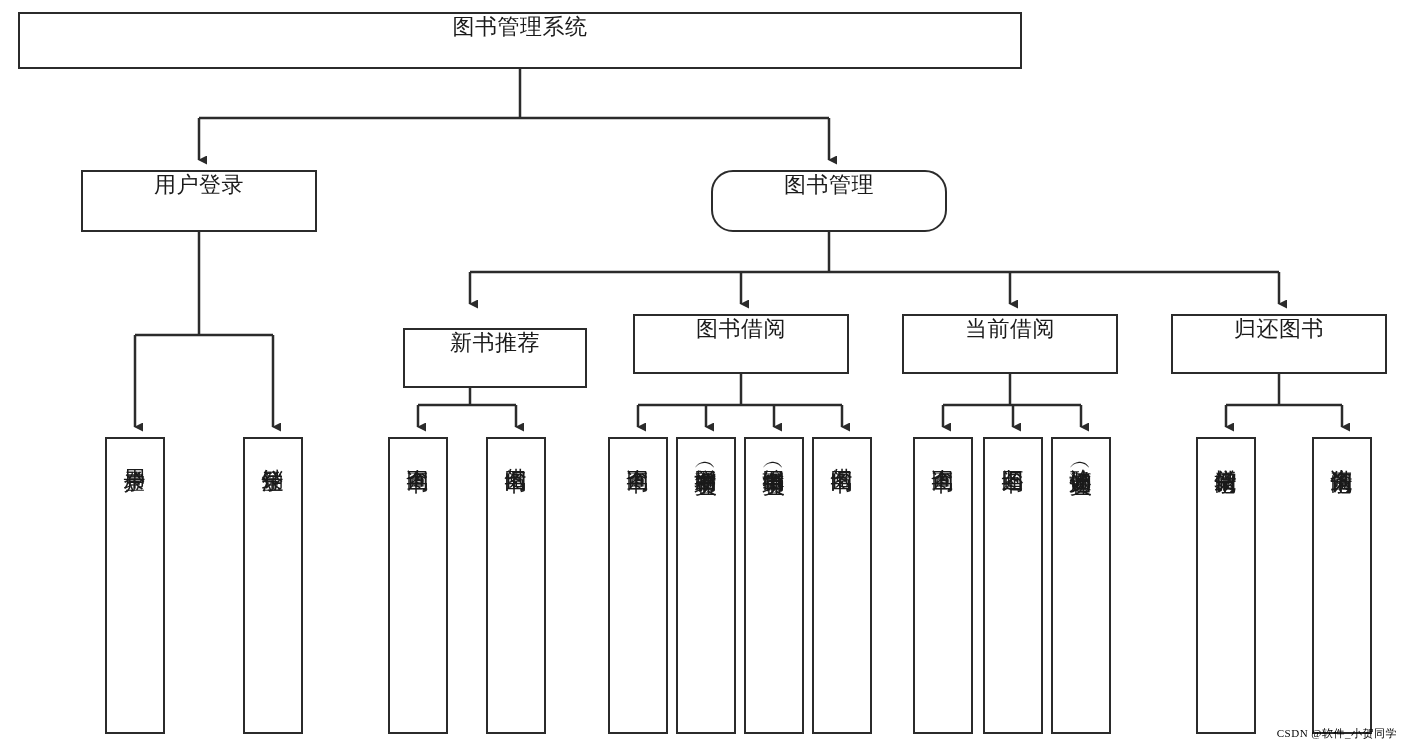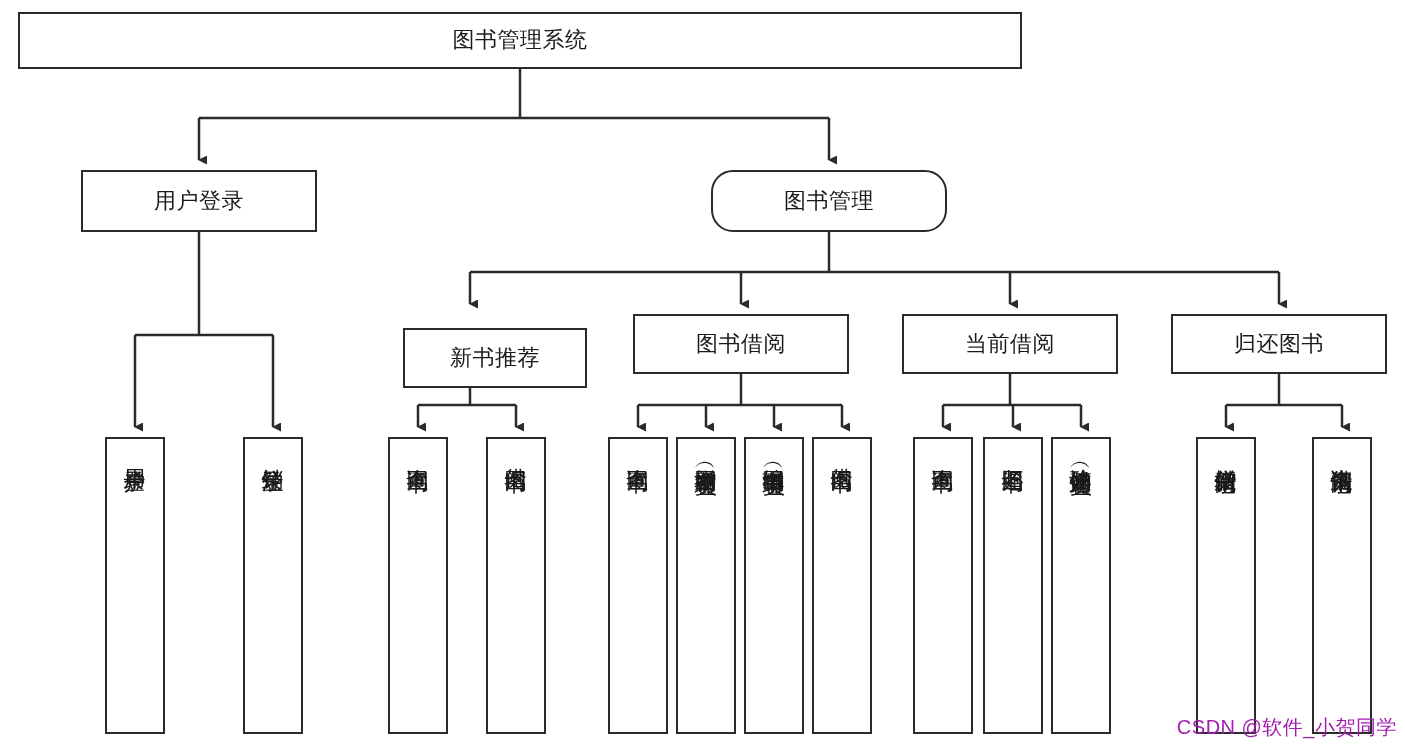--- a/index.html
+++ b/index.html
@@ -25,21 +25,20 @@
     width: 1405px;
     height: 747px;
     pointer-events: none;
   }
   .node {
     position: absolute;
     box-sizing: border-box;
     border: 2.5px solid #2b2b2b;
     background: #ffffff;
     display: flex;
-    align-items: center;
     justify-content: center;
     color: #1a1a1a;
   }
   .node.horiz .label {
     font-size: 22px;
     line-height: 1.2;
     letter-spacing: 0.5px;
     white-space: nowrap;
   }
   .node.vert {
@@ -52,24 +51,25 @@
     line-height: 1.32;
     writing-mode: vertical-rl;
     text-orientation: upright;
     letter-spacing: 1px;
     white-space: nowrap;
   }
   #watermark {
     position: absolute;
     right: 8px;
     bottom: 6px;
-    font-size: 20px;
-    color: #a21caf;
+    font-size: 11px;
+    color: #000000;
     letter-spacing: 0.5px;
     white-space: nowrap;
+    font-family: Liberation Serif, serif;
   }
 </style>
 </head>
 <body>
 
 <div id="canvas">
 
   <svg id="edges" viewBox="0 0 1405 747" xmlns="http://www.w3.org/2000/svg">
     <defs>
       <marker id="arrowhead" markerWidth="9" markerHeight="9" refX="4.5" refY="8" orient="auto" markerUnits="userSpaceOnUse">

